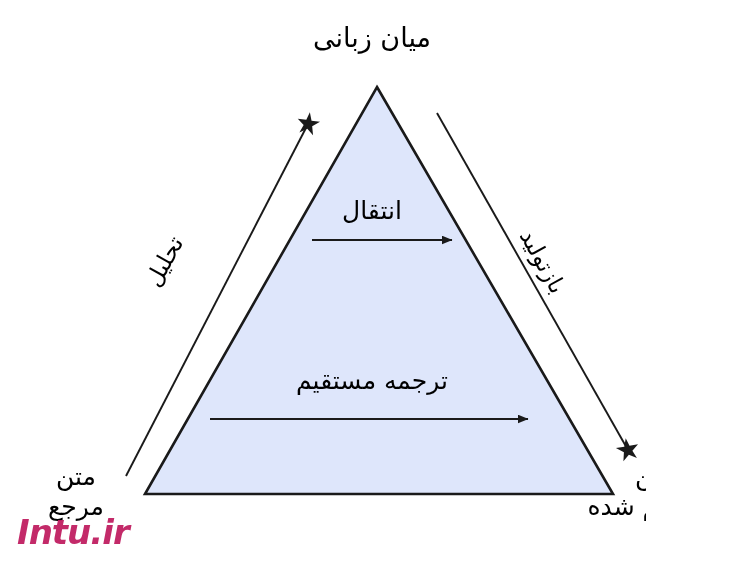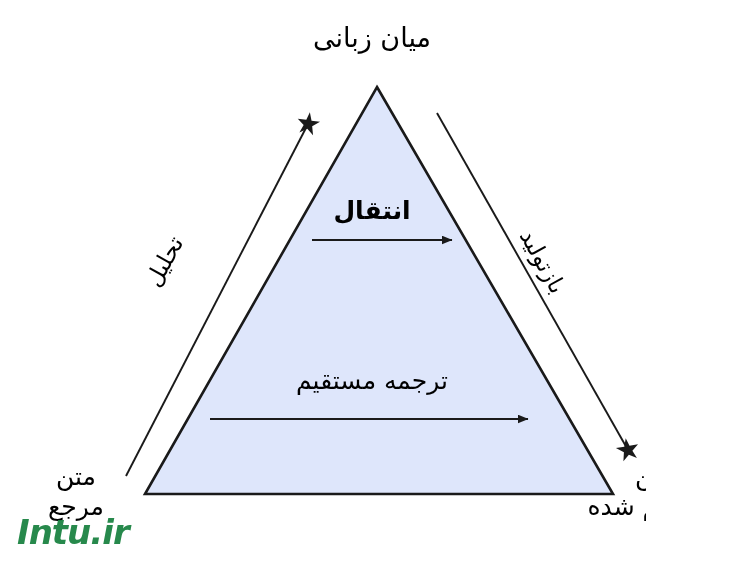--- a/index.html
+++ b/index.html
@@ -41,21 +41,20 @@
     font-size: 27px;
     unicode-bidi: plaintext;
   }
   #label-transfer {
     left: 0;
     top: 196px;
     width: 744px;
     text-align: center;
     font-size: 25px;
     unicode-bidi: plaintext;
-    font-weight: bold;
   }
   #label-direct {
     left: 0;
     top: 366px;
     width: 744px;
     text-align: center;
     font-size: 25px;
     unicode-bidi: plaintext;
   }
   #label-analysis {
@@ -92,21 +91,21 @@
   }
   .lbl .ln { display: block; }
   #watermark {
     position: absolute;
     left: 17px;
     top: 512px;
     font-size: 34px;
     font-style: italic;
     font-weight: bold;
     letter-spacing: -1px;
-    color: #15803d;
+    color: #be185d;
     opacity: 0.92;
     font-family: "DejaVu Sans", "Liberation Sans", sans-serif;
     user-select: none;
   }
 </style>
 </head>
 <body>
 
 <div id="diagram-root">
 

